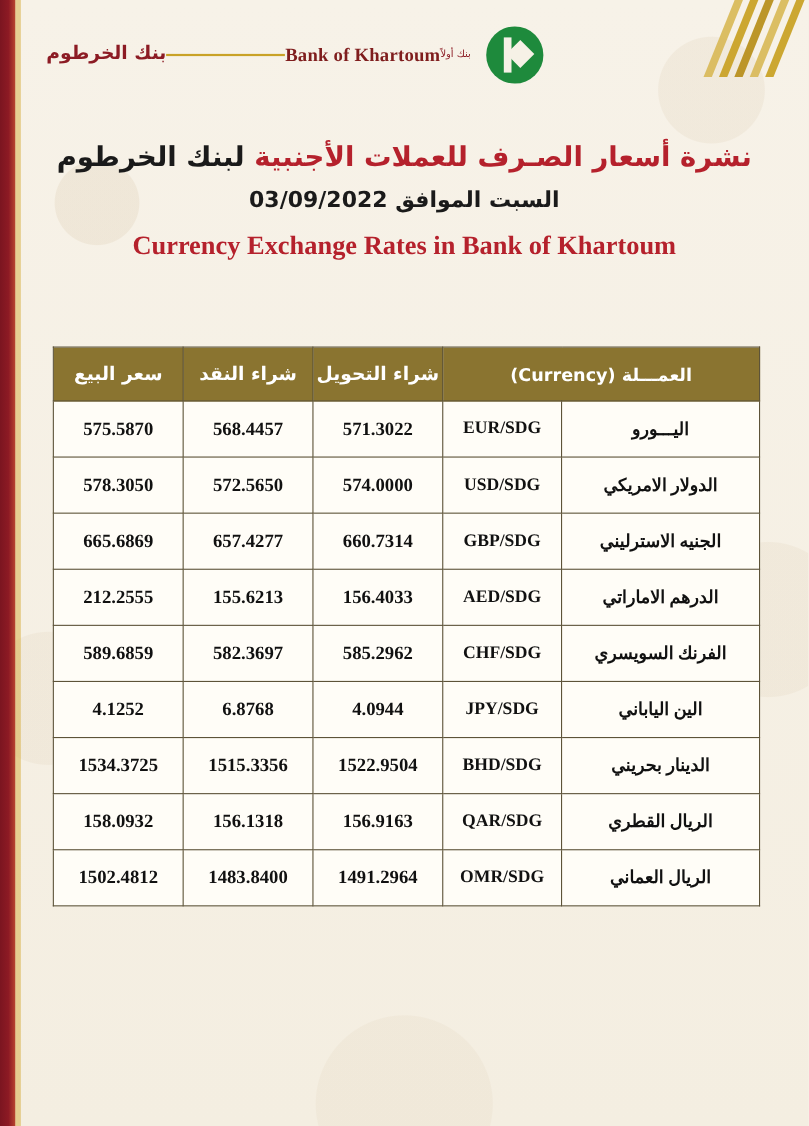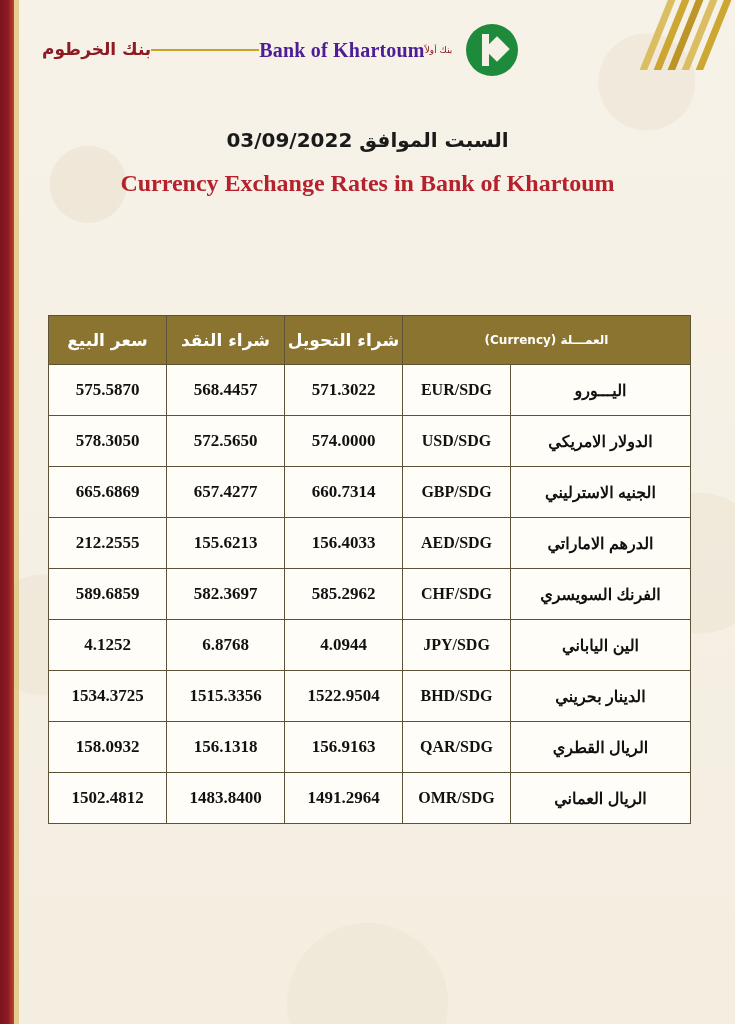--- a/index.html
+++ b/index.html
@@ -86,23 +86,23 @@
     direction: rtl;
   }
   .logo-rule {
     width: 108px;
     height: 2px;
     background: #c9a227;
     margin: 3px 0 3px 0;
   }
   .logo-en {
     font-family: "Liberation Serif", serif;
-    font-size: 20px;
-    font-weight: bold;
-    color: #4c1d95;
+    font-size: 17px;
+    font-weight: bold;
+    color: #7f1d1d;
     letter-spacing: .2px;
   }
   .logo-sub {
     font-family: "DejaVu Sans", sans-serif;
     font-size: 9px;
     color: #8c1b24;
     margin-top: 2px;
     direction: rtl;
   }
   .logo-mark {
@@ -193,37 +193,37 @@
     font-weight: bold;
     height: 46px;
   }
   th.h-ar {
     font-family: "DejaVu Sans", sans-serif;
     font-size: 17px;
     direction: rtl;
   }
   th.h-cur {
     font-family: "DejaVu Sans", sans-serif;
-    font-size: 12px;
+    font-size: 16px;
     direction: rtl;
   }
   td.num {
     font-family: "Liberation Serif", serif;
     font-size: 17px;
     font-weight: bold;
     color: #111;
   }
   td.code {
     font-family: "Liberation Serif", serif;
     font-size: 16px;
     font-weight: bold;
     color: #111;
   }
   td.name-ar {
-    font-family: Liberation Sans, sans-serif;
+    font-family: Liberation Serif, serif;
     font-size: 16px;
     font-weight: bold;
     color: #111;
     direction: rtl;
     text-align: center;
   }
   col.c-sell { width: 118px; }
   col.c-cash { width: 118px; }
   col.c-tran { width: 118px; }
   col.c-code { width: 108px; }
@@ -248,20 +248,24 @@
   <div class="logo-text-block">
     <div class="logo-arabic">بنك الخرطوم</div>
     <div class="logo-rule"></div>
     <div class="logo-en">Bank of Khartoum</div>
     <div class="logo-sub">بنك أولاً</div>
   </div>
   <span class="logo-mark"></span>
 </div>
 
 <div class="titles">
+  <div class="title-ar">
+    <span>نشرة أسعار الصـرف للعملات الأجنبية</span>
+    <span class="black">لبنك الخرطوم</span>
+  </div>
   <div class="date-ar">السبت الموافق  03/09/2022</div>
   <div class="title-en">Currency Exchange Rates in Bank of Khartoum</div>
 </div>
 
 <div class="table-wrap">
   <table class="rates">
     <colgroup>
       <col class="c-sell">
         <col class="c-cash">
         <col class="c-tran">

